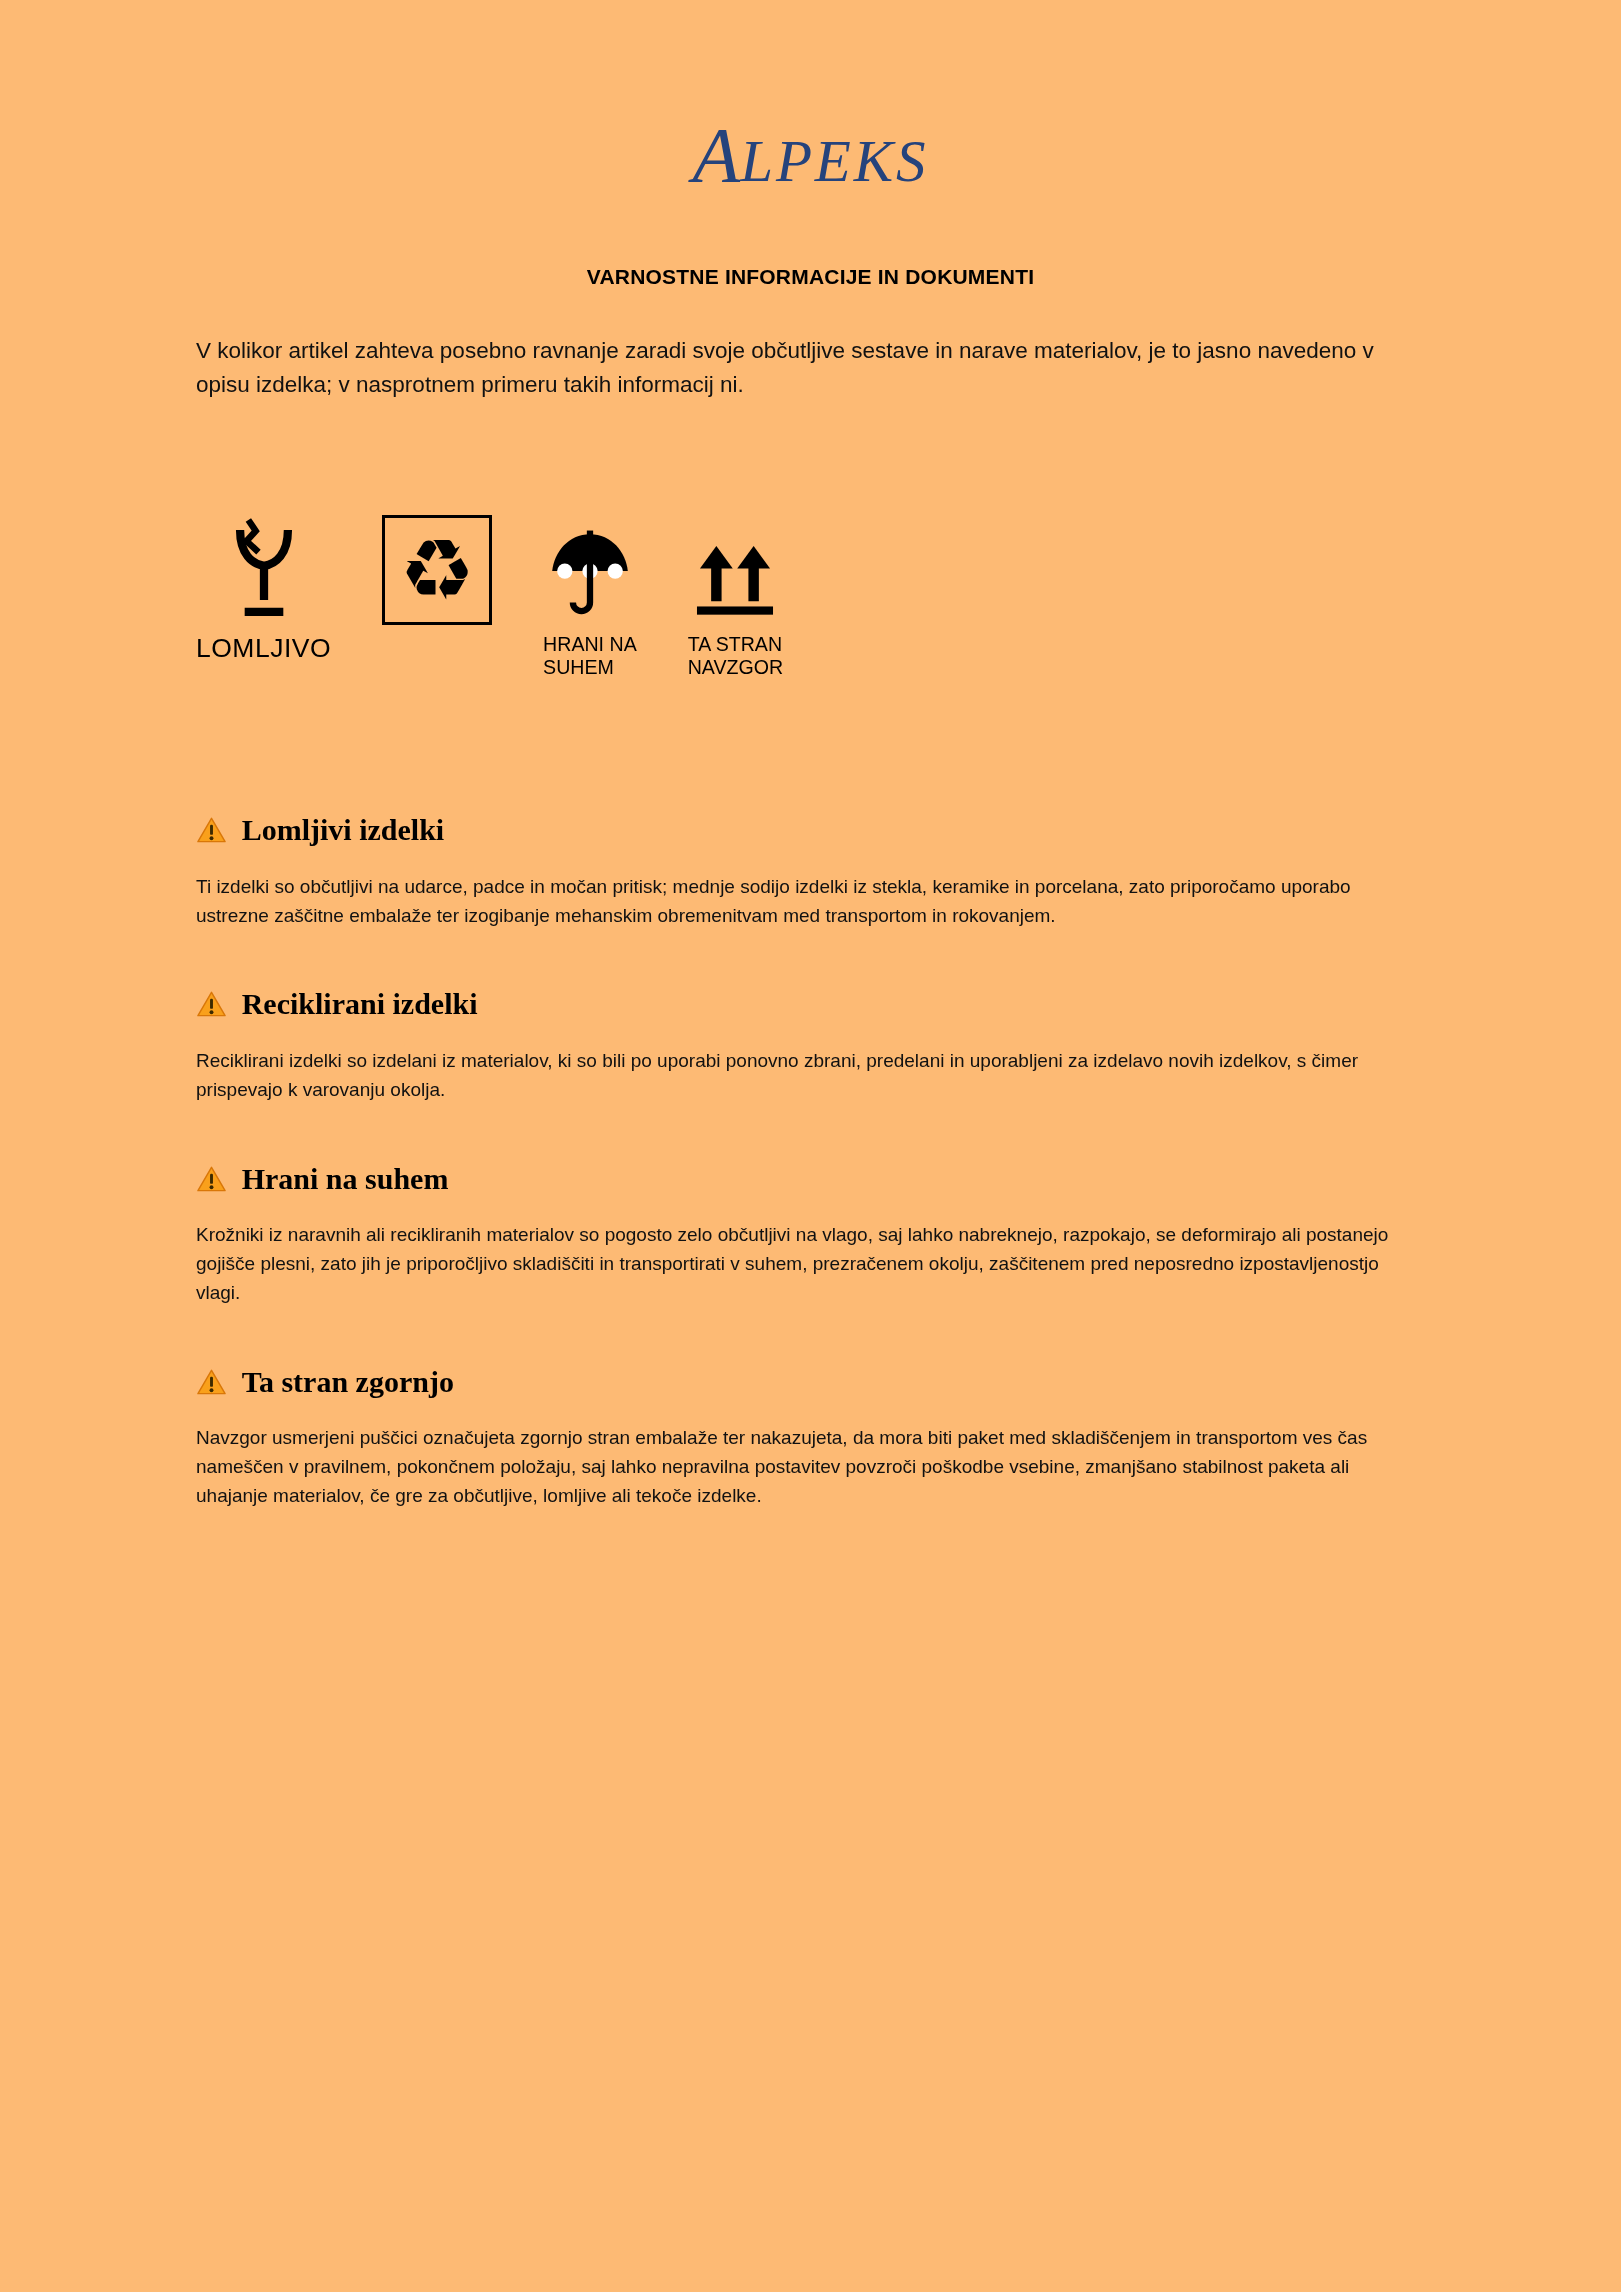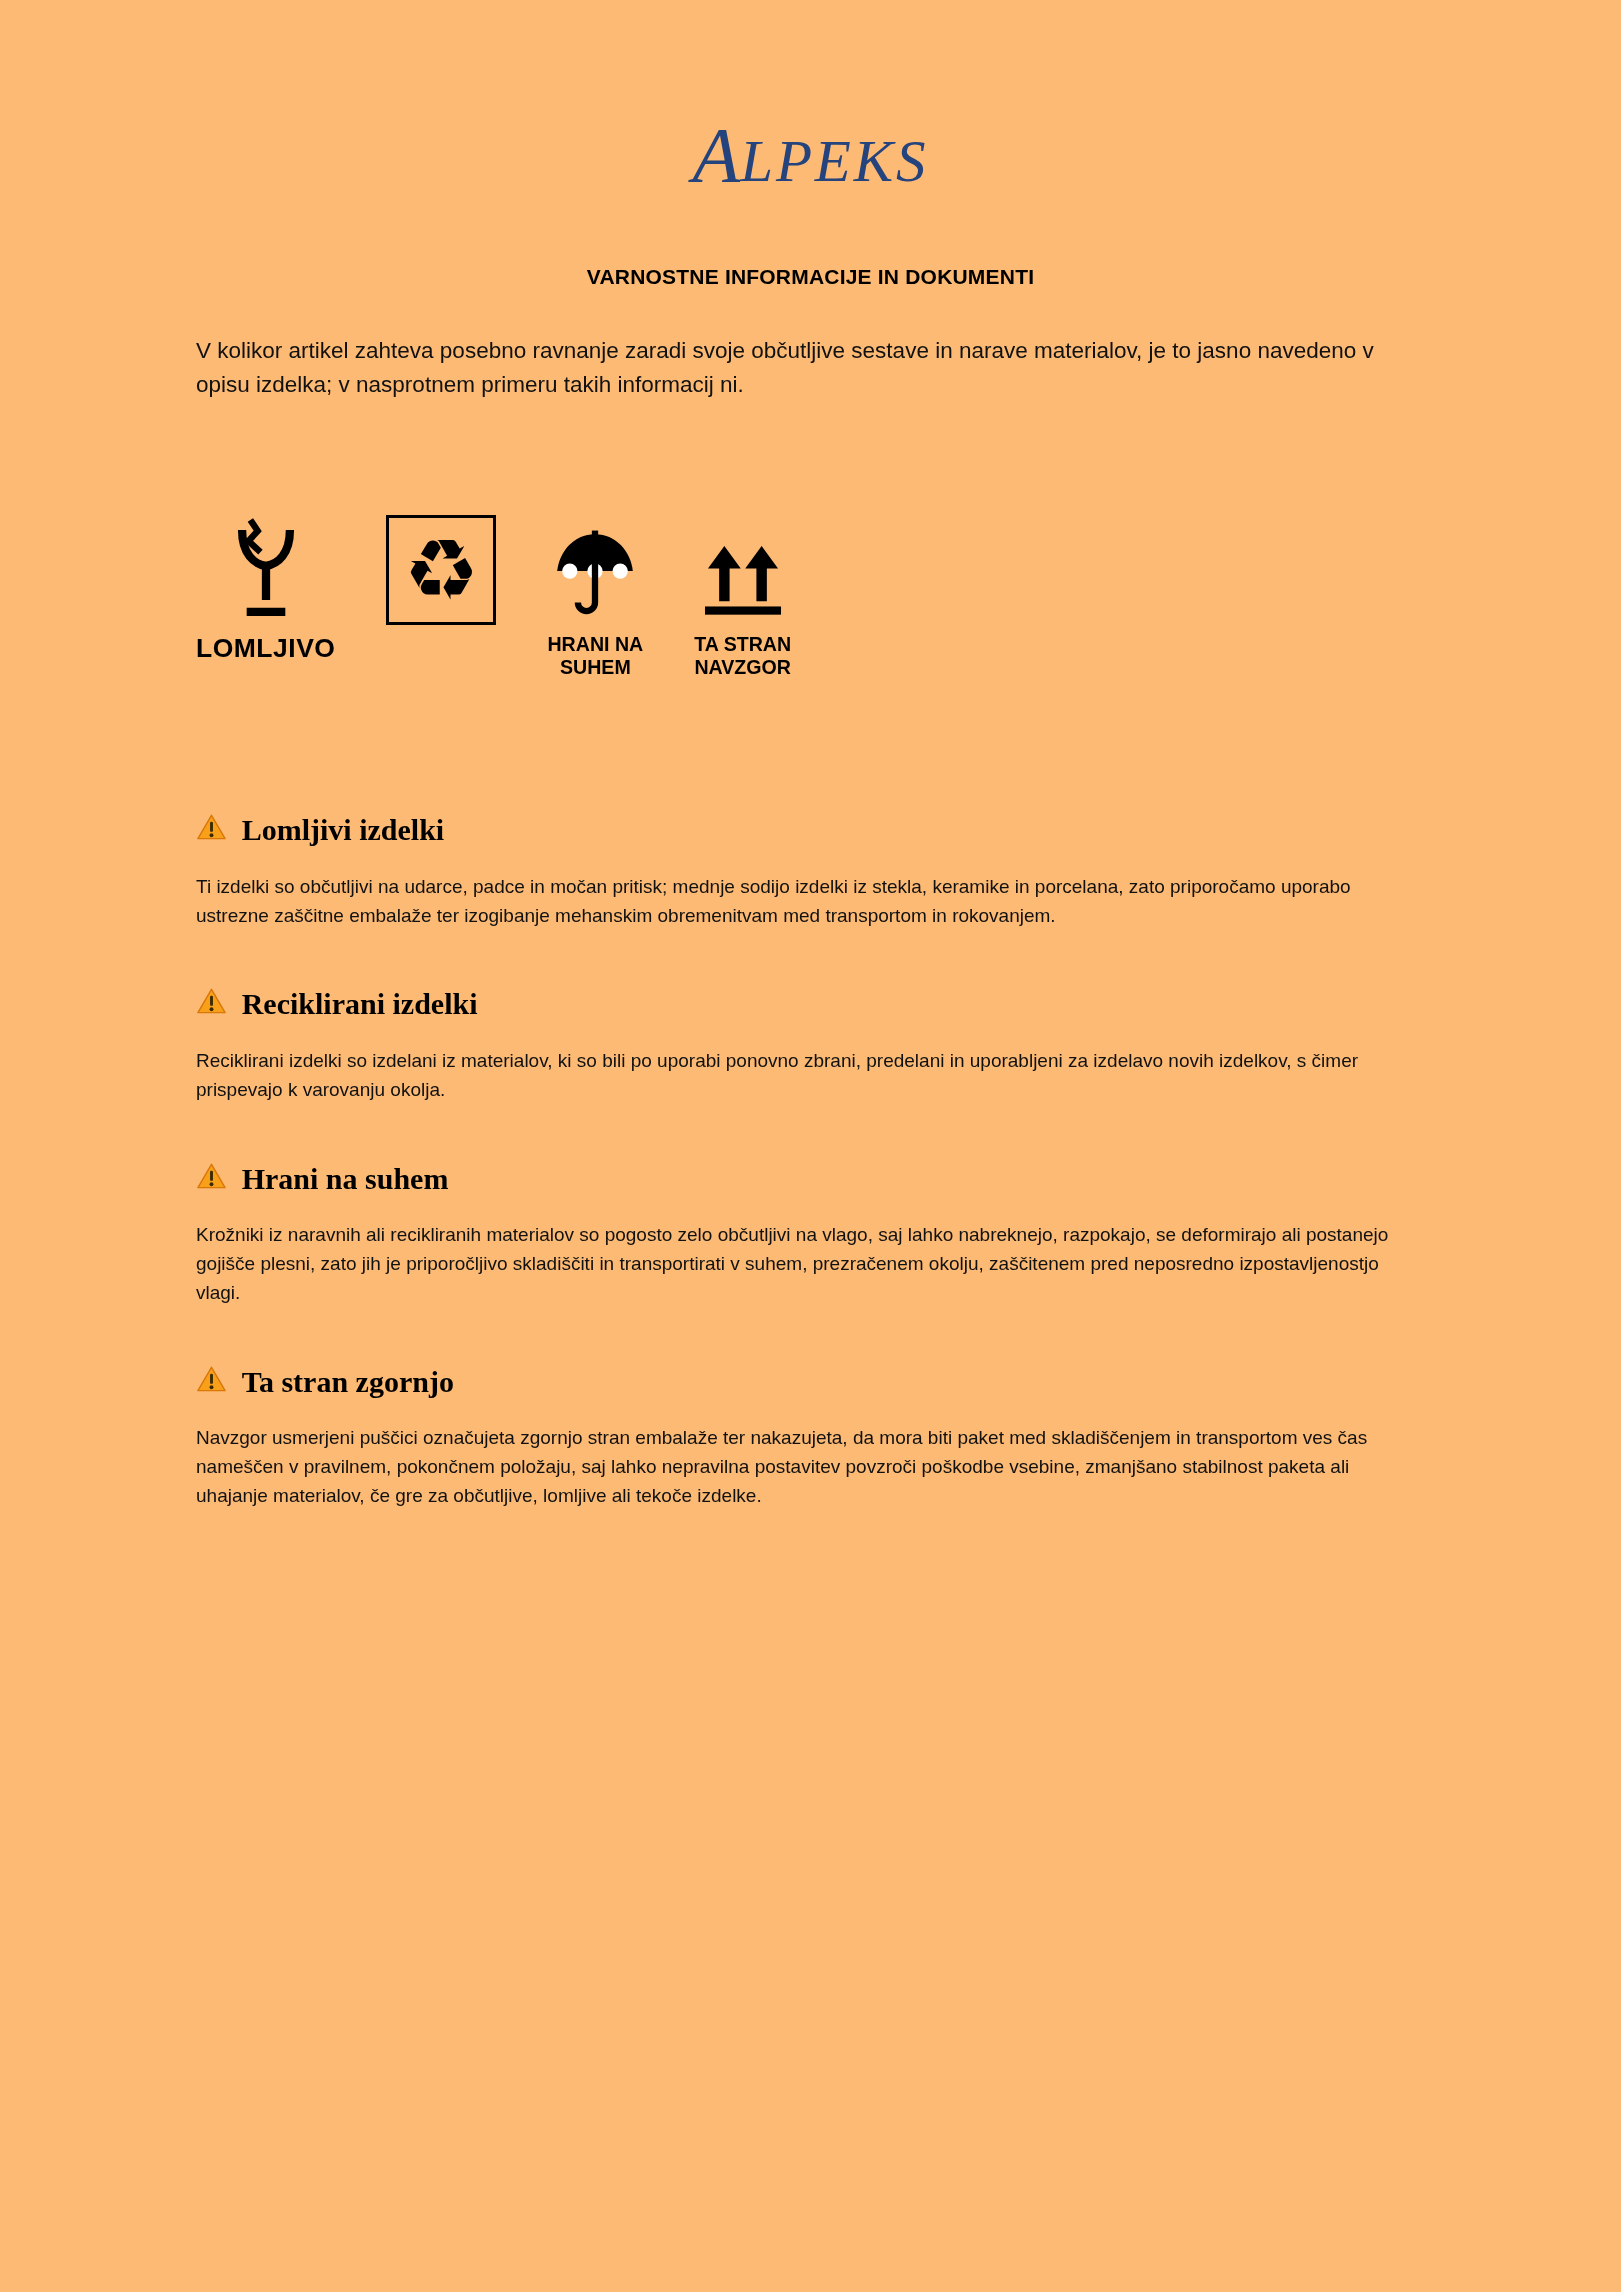--- a/index.html
+++ b/index.html
@@ -49,22 +49,22 @@
     align-items: center;
   }
   .icon-area {
     height: 129px;
     display: flex;
     align-items: flex-end;
     justify-content: center;
   }
   .sym-label {
     margin-top: 7.8px;
-    font-weight: 700;
-    text-align: center;
+    font-weight: 400;
+    text-align: left;
     line-height: 1.15;
     color: #000;
   }
   .sym-label.big { font-size: 26.5px; letter-spacing: 0.5px; }
   .sym-label.small { font-size: 19.6px; }
   .recycle-box {
     width: 110px; height: 110px;
     border: 3.9px solid #000;
     display: flex; align-items: center; justify-content: center;
     box-sizing: border-box;
@@ -74,21 +74,21 @@
     font-size: 84px;
     line-height: 1;
     color: #000;
   }
   
   .sections { margin-top: 135px; }
   .section { margin-top: 57px; }
   .section:first-child { margin-top: 0; }
   .sec-h {
     display: flex;
-    align-items: flex-start;
+    align-items: center;
     gap: 14.7px;
     margin: 0;
     font-family: "Liberation Serif", serif;
     font-weight: 700;
     font-size: 30px;
     color: #000;
   }
   .warn { display: inline-flex; flex: 0 0 auto; }
   .body {
     margin: 25.5px 0 0 0;

